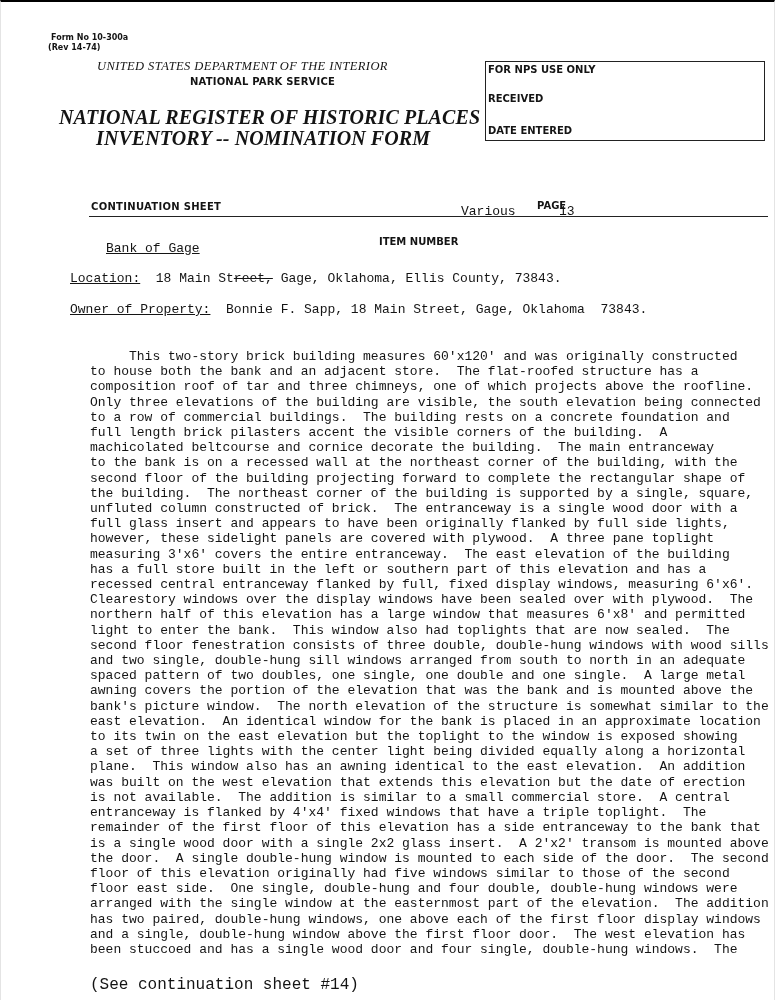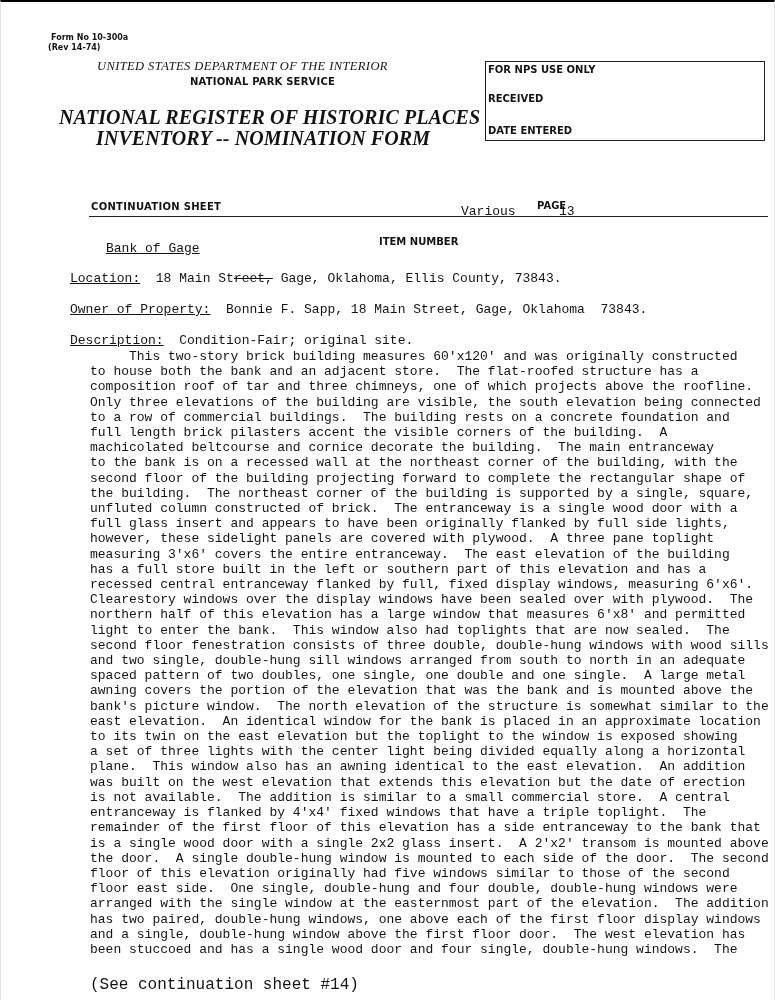--- a/index.html
+++ b/index.html
@@ -59,18 +59,17 @@
   <div class="pagelbl sans">PAGE</div>
   <div class="pagenum mono">13</div>
   <div class="divider"></div>
 
   <div class="line mono u" style="top:239px;margin-left:36px;">Bank of Gage</div>
 
   <div class="line mono" style="top:269px;"><span class="u">Location:</span><span>  18 Main St</span><span class="strike">reet,</span><span> Gage, Oklahoma, Ellis County, 73843.</span></div>
 
   <div class="line mono" style="top:300px;"><span class="u">Owner of Property:</span><span>  Bonnie F. Sapp, 18 Main Street, Gage, Oklahoma  73843.</span></div>
 
-  <div class="line mono" style="top:331px;"><span class="u">Description:</span><span>  Condition-Fair; original site.</span></div>
 
   <div class="body-text mono" id="desc-body"><div>     This two-story brick building measures 60'x120' and was originally constructed</div><div>to house both the bank and an adjacent store.  The flat-roofed structure has a</div><div>composition roof of tar and three chimneys, one of which projects above the roofline.</div><div>Only three elevations of the building are visible, the south elevation being connected</div><div>to a row of commercial buildings.  The building rests on a concrete foundation and</div><div>full length brick pilasters accent the visible corners of the building.  A</div><div>machicolated beltcourse and cornice decorate the building.  The main entranceway</div><div>to the bank is on a recessed wall at the northeast corner of the building, with the</div><div>second floor of the building projecting forward to complete the rectangular shape of</div><div>the building.  The northeast corner of the building is supported by a single, square,</div><div>unfluted column constructed of brick.  The entranceway is a single wood door with a</div><div>full glass insert and appears to have been originally flanked by full side lights,</div><div>however, these sidelight panels are covered with plywood.  A three pane toplight</div><div>measuring 3'x6' covers the entire entranceway.  The east elevation of the building</div><div>has a full store built in the left or southern part of this elevation and has a</div><div>recessed central entranceway flanked by full, fixed display windows, measuring 6'x6'.</div><div>Clearestory windows over the display windows have been sealed over with plywood.  The</div><div>northern half of this elevation has a large window that measures 6'x8' and permitted</div><div>light to enter the bank.  This window also had toplights that are now sealed.  The</div><div>second floor fenestration consists of three double, double-hung windows with wood sills</div><div>and two single, double-hung sill windows arranged from south to north in an adequate</div><div>spaced pattern of two doubles, one single, one double and one single.  A large metal</div><div>awning covers the portion of the elevation that was the bank and is mounted above the</div><div>bank's picture window.  The north elevation of the structure is somewhat similar to the</div><div>east elevation.  An identical window for the bank is placed in an approximate location</div><div>to its twin on the east elevation but the toplight to the window is exposed showing</div><div>a set of three lights with the center light being divided equally along a horizontal</div><div>plane.  This window also has an awning identical to the east elevation.  An addition</div><div>was built on the west elevation that extends this elevation but the date of erection</div><div>is not available.  The addition is similar to a small commercial store.  A central</div><div>entranceway is flanked by 4'x4' fixed windows that have a triple toplight.  The</div><div>remainder of the first floor of this elevation has a side entranceway to the bank that</div><div>is a single wood door with a single 2x2 glass insert.  A 2'x2' transom is mounted above</div><div>the door.  A single double-hung window is mounted to each side of the door.  The second</div><div>floor of this elevation originally had five windows similar to those of the second</div><div>floor east side.  One single, double-hung and four double, double-hung windows were</div><div>arranged with the single window at the easternmost part of the elevation.  The addition</div><div>has two paired, double-hung windows, one above each of the first floor display windows</div><div>and a single, double-hung window above the first floor door.  The west elevation has</div><div>been stuccoed and has a single wood door and four single, double-hung windows.  The</div></div>
 
   <div class="see mono">(See continuation sheet #14)</div>
 </div>
 
 </body></html>

